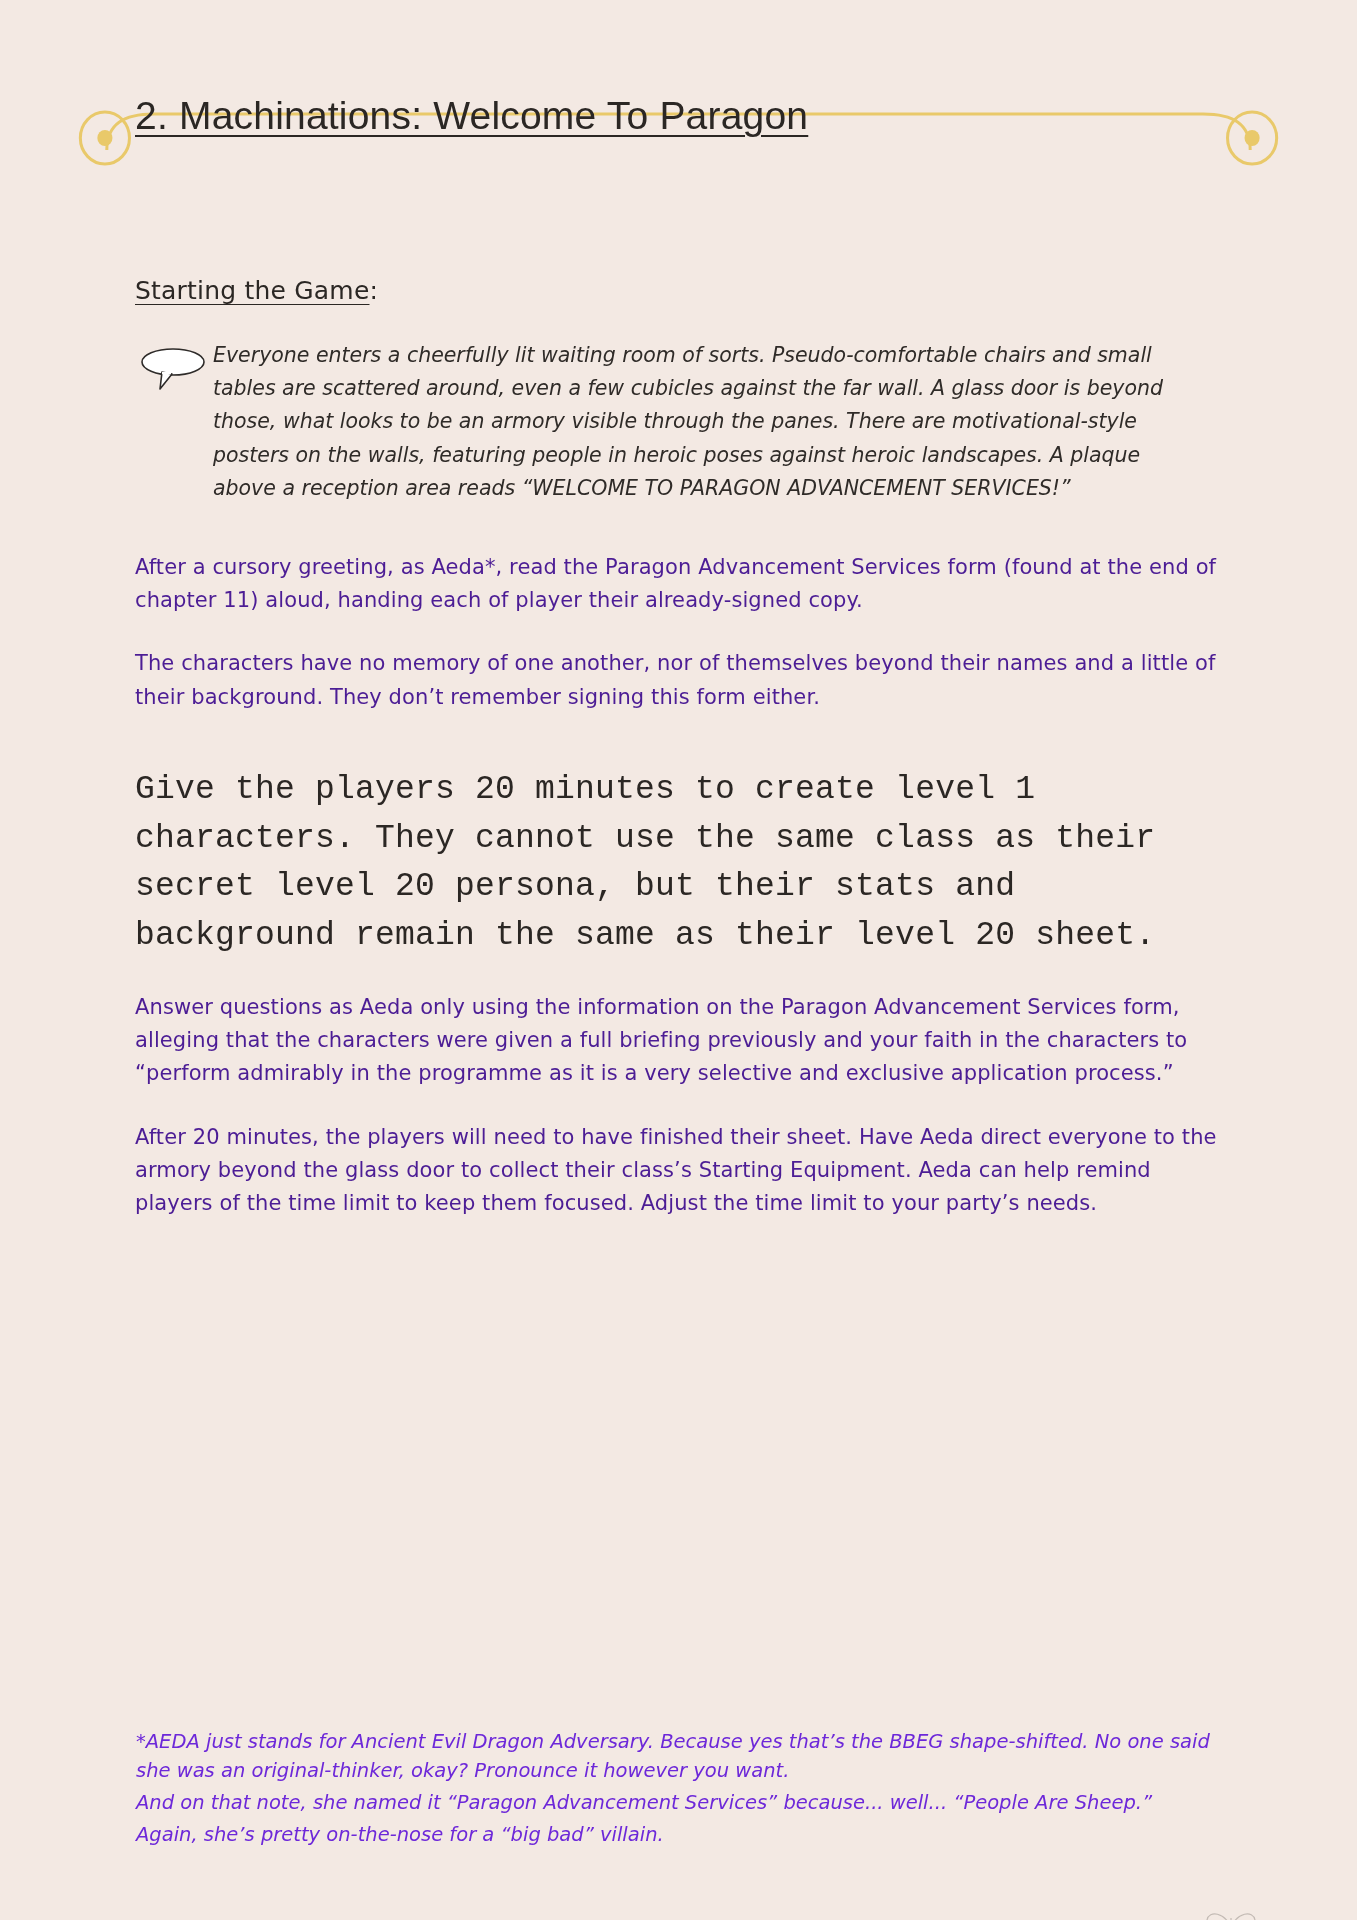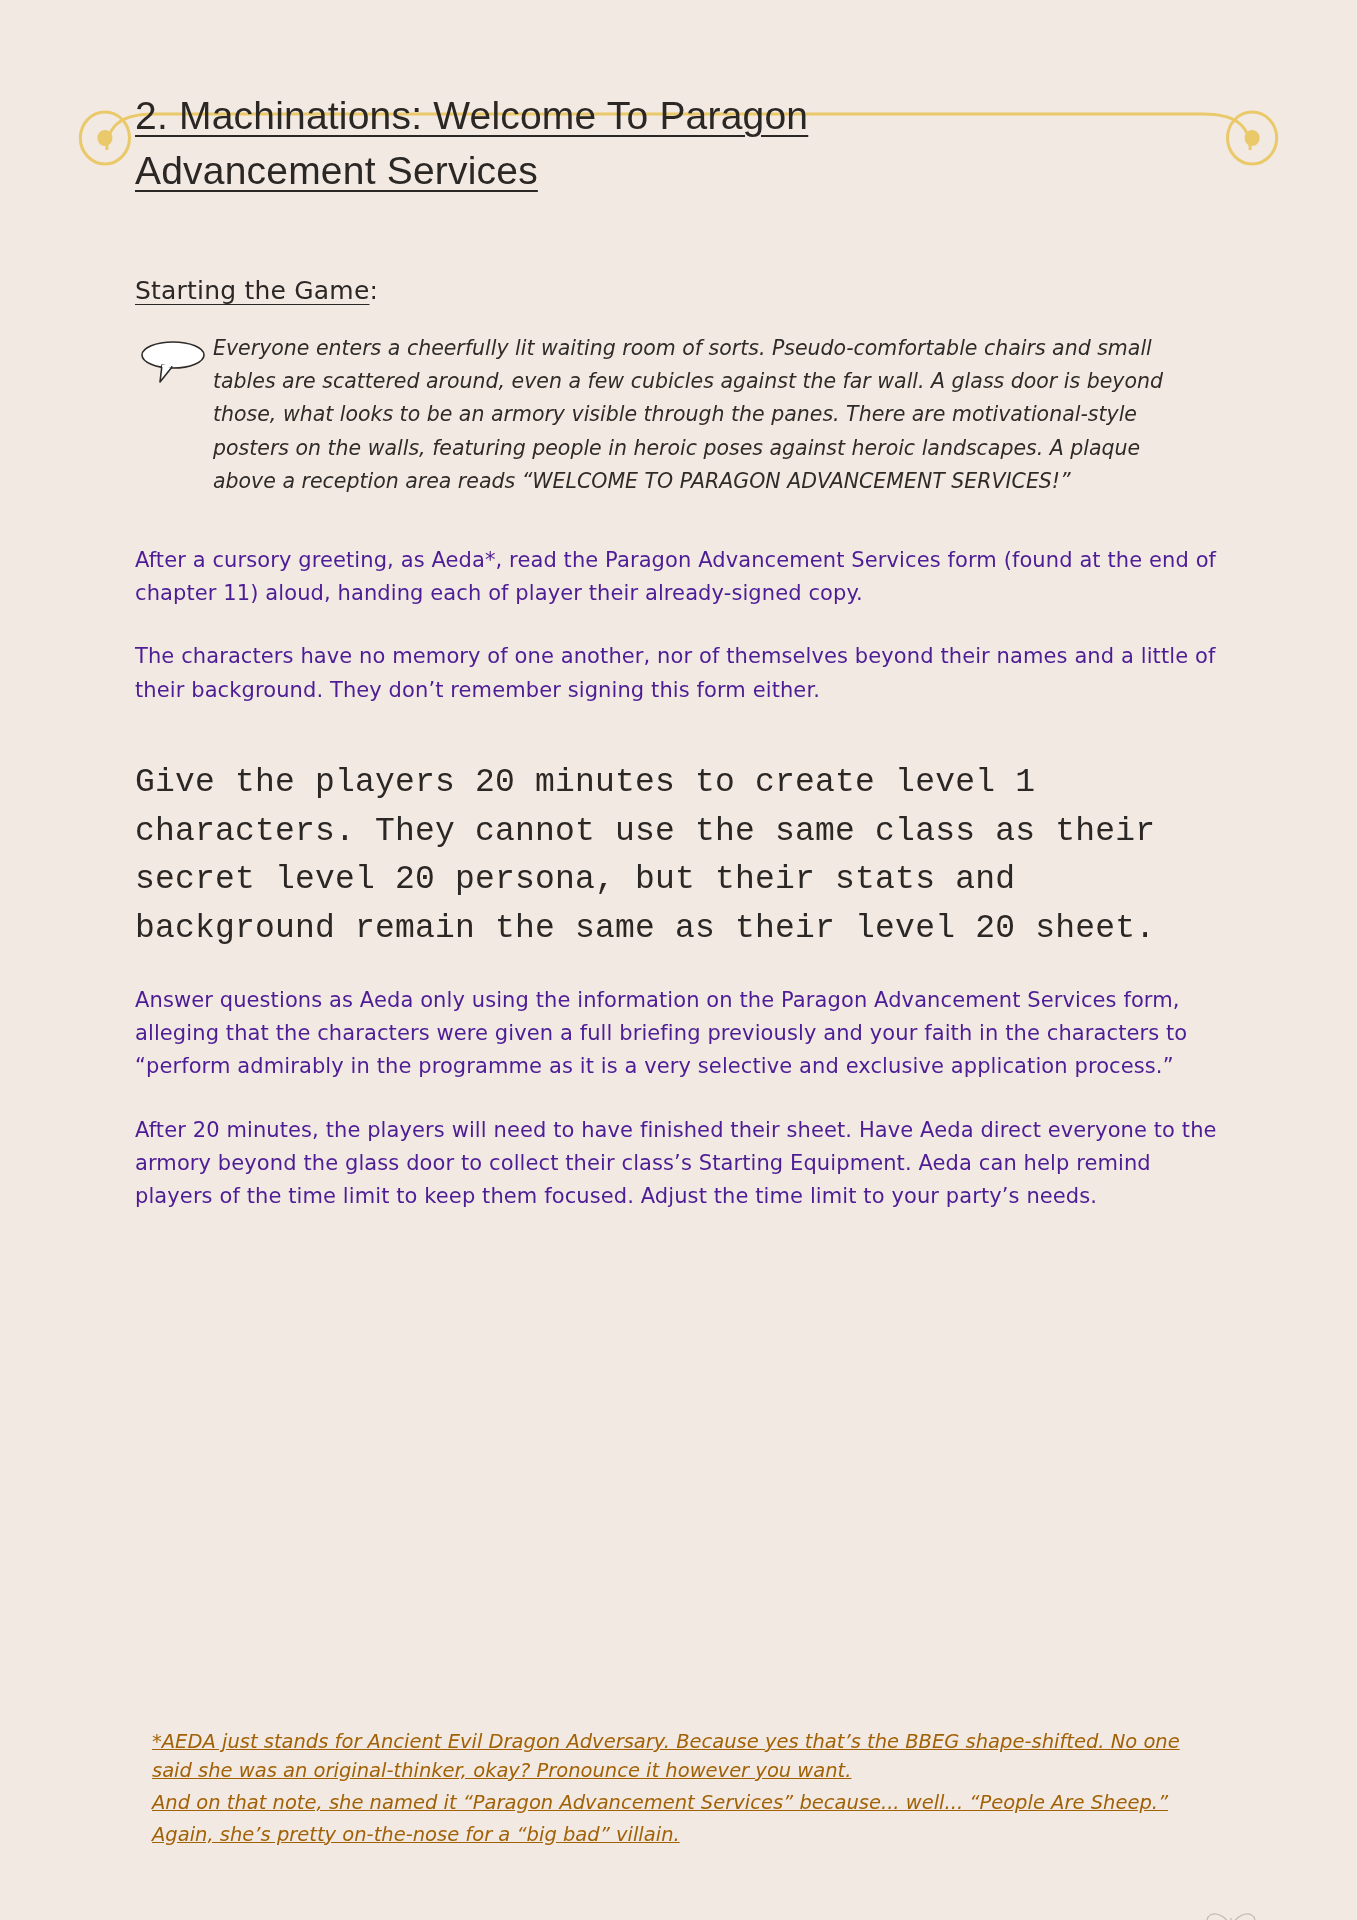--- a/index.html
+++ b/index.html
@@ -66,21 +66,21 @@
     letter-spacing: 0.2px;
   }
   .section-heading .u {
     text-decoration: underline;
     text-underline-offset: 5px;
     text-decoration-thickness: 1.4px;
   }
 
   
   .readaloud {
-    margin-top: 27px;
+    margin-top: 34px;
     position: relative;
     padding-left: 78px;
   }
   .bubble-icon {
     position: absolute;
     left: 5px;
     top: 6px;
     width: 66px;
     height: 46px;
   }
@@ -115,28 +115,27 @@
     max-width: 1060px;
     letter-spacing: 0.2px;
     font-family: Liberation Mono, monospace;
   }
 
   .gap-after-callout { margin-top: 56px; }
 
   
   .footnote {
     position: absolute;
-    left: 152px;
+    left: 136px;
     right: 135px;
     top: 1640px;
     font-style: italic;
     font-size: 19.5px;
     line-height: 1.48;
-    color: #a16207;
-    text-decoration: underline;
+    color: #6d28d9;
   }
   .footnote p { margin: 0 0 3px 0; }
 
   
   .footer {
     position: absolute;
     left: 0;
     right: 0;
     bottom: 58px;
     height: 40px;
@@ -160,21 +159,20 @@
       <svg viewBox="0 0 1290 60" preserveAspectRatio="none" xmlns="http://www.w3.org/2000/svg">
         <path d="M40,44 C40,18 58,8 90,8 L1200,8 C1232,8 1250,18 1250,44" fill="none" stroke="#e9c96a" stroke-width="3.2"></path>
         <circle cx="38" cy="32" r="26" fill="none" stroke="#e9c96a" stroke-width="3.2"></circle>
         <circle cx="38" cy="32" r="8" fill="#e9c96a"></circle>
         <circle cx="1252" cy="32" r="26" fill="none" stroke="#e9c96a" stroke-width="3.2"></circle>
         <circle cx="1252" cy="32" r="8" fill="#e9c96a"></circle>
       </svg>
     </div>
     <h1 class="doc-title">
       <span class="u">2. Machinations: Welcome To Paragon</span><br>
-      <span class="u">Advancement Services</span>
     </h1>
   </div>
 
   <div class="section-heading">
     <span class="u">Starting the Game</span><span>:</span>
   </div>
 
   <div class="readaloud">
     <div class="bubble-icon">
       <svg viewBox="0 0 66 46" xmlns="http://www.w3.org/2000/svg">

